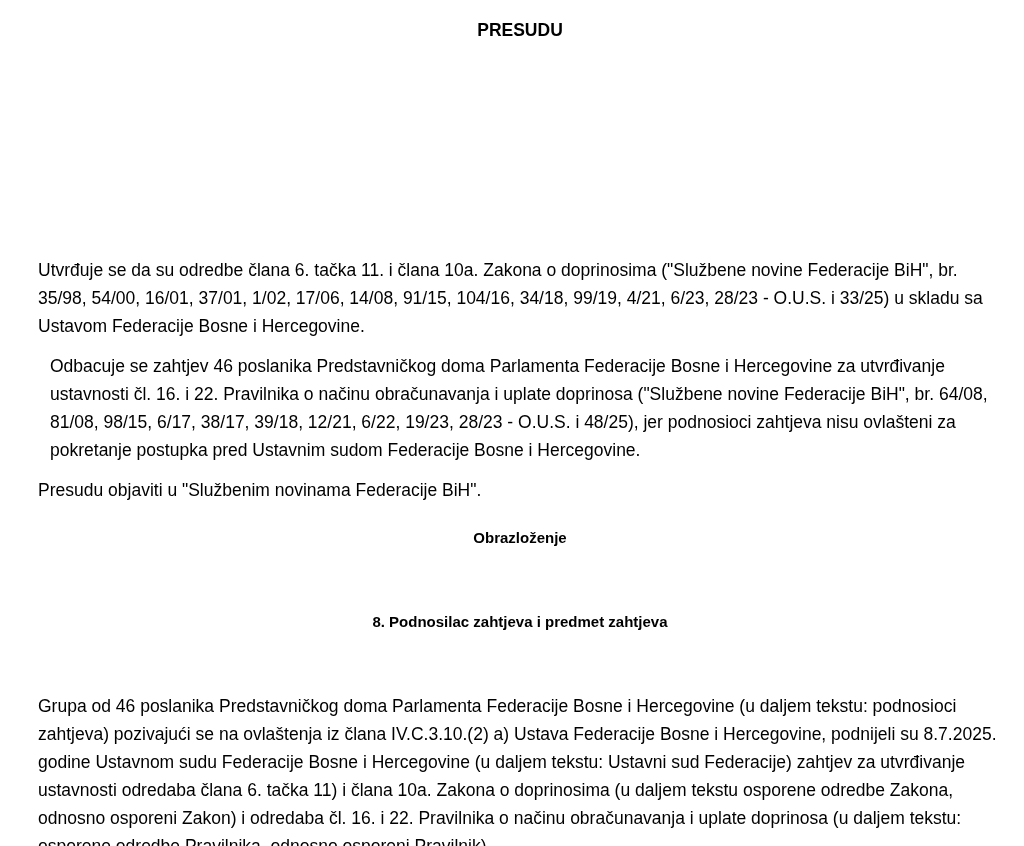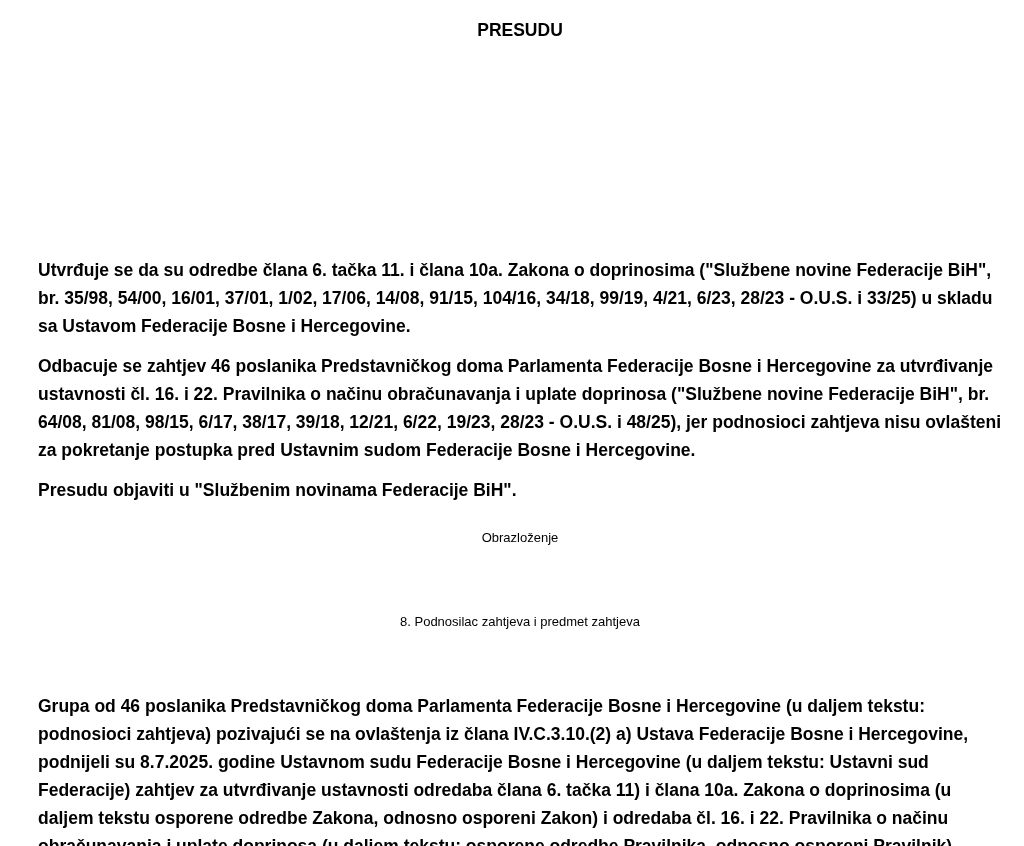--- a/index.html
+++ b/index.html
@@ -24,31 +24,31 @@
   .title {
     margin: 0;
     font-size: 17.5px;
     font-weight: bold;
     line-height: 28px;
     text-align: center;
   }
   .para {
     margin: 0;
     font-size: 17.5px;
-    font-weight: bold;
+    font-weight: normal;
     line-height: 28px;
     text-align: left;
   }
   .para.p1 { margin-top: 212px; }
-  .para.p2 { margin-top: 12px; }
+  .para.p2 { margin-top: 12px; margin-left: 12px; }
   .para.p3 { margin-top: 12px; }
   .heading {
     margin: 0;
-    font-size: 13px;
-    font-weight: normal;
+    font-size: 15px;
+    font-weight: bold;
     line-height: 28px;
     text-align: center;
   }
   .heading.reasoning { margin-top: 20px; }
   .heading.section1 { margin-top: 56px; }
   .para.p4 { margin-top: 56px; }
 </style>
 </head>
 <body>
 

